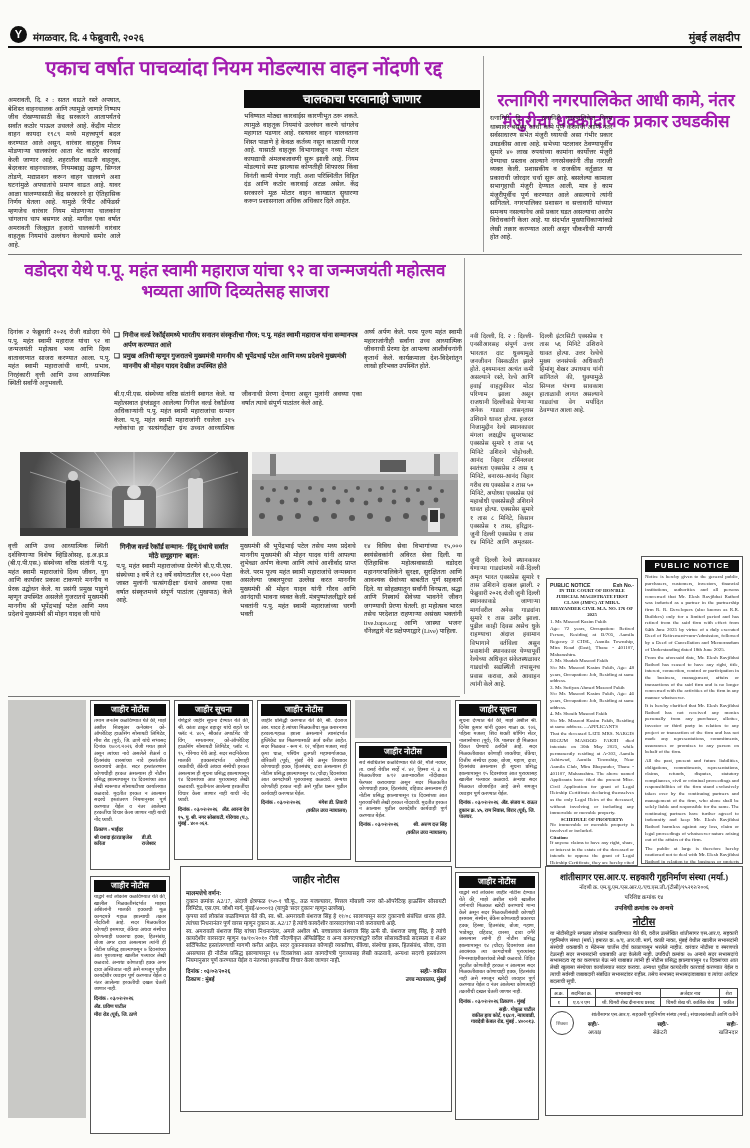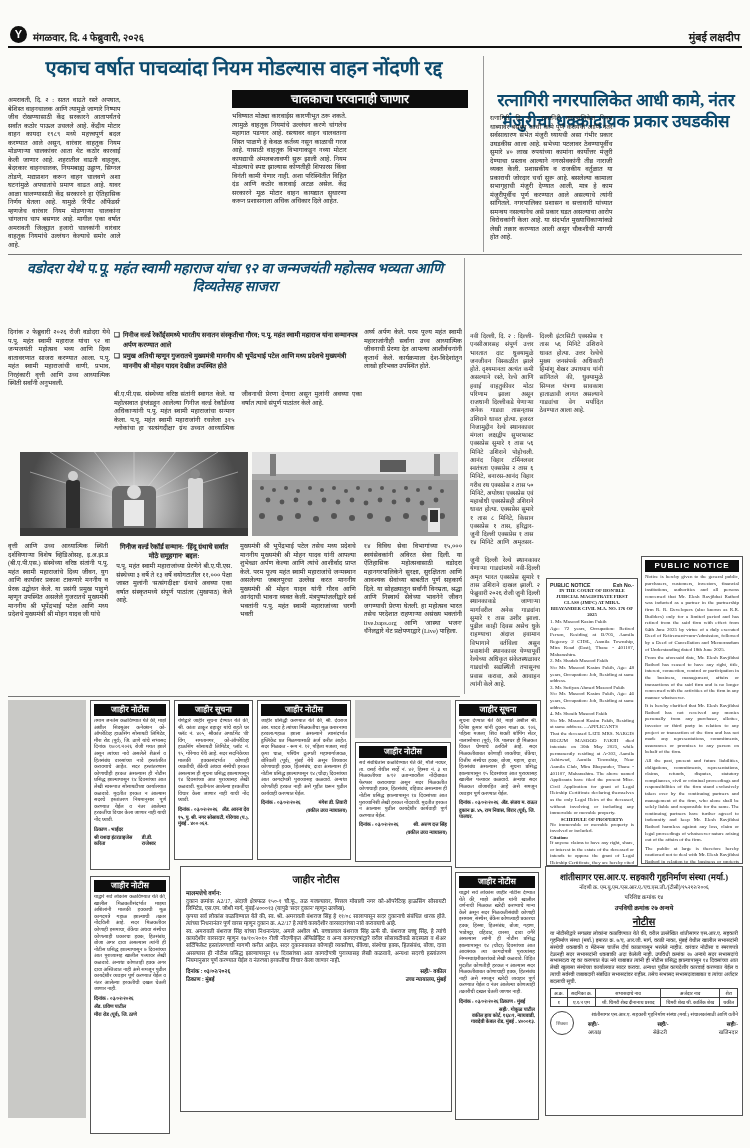--- a/index.html
+++ b/index.html
@@ -4,21 +4,21 @@
 <style>
   html,body{margin:0;padding:0;background:#e9e9e6;}
   #page{position:relative;width:750px;height:1148px;background:#fbfbf8;margin:0 auto;
         font-family:"Liberation Serif","DejaVu Serif",serif;color:#1a1a1a;overflow:hidden;}
   .abs{position:absolute;}
   .body{font-size:6.4px;line-height:1.33;text-align:justify;color:#222;overflow:hidden;column-fill:auto;}
   .c2{columns:2;column-gap:7px;}
   .c4{columns:4;column-gap:6px;}
   .bar{background:#0d0d0d;color:#fff;font-weight:bold;text-align:center;
        font-family:"Liberation Sans","DejaVu Sans",sans-serif;}
-  .hl{font-weight:bold;text-align:center;color:#0c4a6e;line-height:1.25;}
+  .hl{font-weight:bold;text-align:center;color:#a21caf;line-height:1.25;}
   .box{border:1px solid #555;background:#fff;box-sizing:border-box;padding:3px;}
   .tiny{font-size:5px;line-height:1.32;text-align:justify;color:#222;overflow:hidden;}
   .pre{white-space:pre-line;}
   .sigrow{display:flex;justify-content:space-between;font-size:5px;font-weight:bold;margin-top:2px;}
   .vrule{background:#999;width:1px;}
   .hrule{background:#777;height:1px;}
   .sealc{border:1px solid #444;border-radius:50%;display:flex;align-items:center;justify-content:center;
          font-size:4.6px;color:#444;}
   table.nt{border-collapse:collapse;width:100%;font-size:4.8px;}
   table.nt td,table.nt th{border:1px solid #444;padding:1px 2px;text-align:center;font-weight:normal;}
@@ -31,33 +31,33 @@
 <div id="page">
 
   <div class="abs" style="left:10px;top:26px;width:17px;height:17px;border-radius:50%;background:#111;color:#fff;
        font-family:'Liberation Sans',sans-serif;font-size:11px;font-weight:bold;text-align:center;line-height:17px;">Y</div>
   <div class="abs" style="left:33px;top:30px;font-size:10px;font-weight:bold;">मंगळवार, दि. 4 फेब्रुवारी, २०२६</div>
   <div class="abs" style="right:10px;top:29px;font-size:11px;font-weight:bold;">मुंबई लक्षदीप</div>
   <div class="abs hrule" style="left:8px;top:46px;width:734px;height:2px;background:#111;"></div>
 
   <div class="abs hl" style="left:8px;top:56px;width:472px;font-size:20px;white-space:nowrap;overflow:hidden;">एकाच वर्षात पाचव्यांदा नियम मोडल्यास वाहन नोंदणी रद्द</div>
   <div class="abs body c2" style="left:8px;top:96px;width:232px;height:156px;">अमरावती, दि. २ : सतत वाढते रस्ते अपघात, बेशिस्त वाहनचालक आणि त्यामुळे जाणारे निष्पाप जीव रोखण्यासाठी केंद्र सरकारने आतापर्यंतचे सर्वांत कठोर पाऊल उचलले आहे. केंद्रीय मोटार वाहन कायदा १९८९ मध्ये महत्त्वपूर्ण बदल करण्यात आले असून, वारंवार वाहतूक नियम मोडणाऱ्या चालकांवर आता थेट कठोर कारवाई केली जाणार आहे. शहरातील वाढती वाहतूक, बेदरकार वाहनचालक, नियमबाह्य उड्डाण, सिग्नल तोडणे, मद्यप्राशन करून वाहन चालवणे अशा घटनांमुळे अपघातांचे प्रमाण वाढत आहे. यावर आळा घालण्यासाठी केंद्र सरकारने हा ऐतिहासिक निर्णय घेतला आहे. यामुळे 'रिपीट ऑफेंडर्स' म्हणजेच वारंवार नियम मोडणाऱ्या चालकांना चांगलाच चाप बसणार आहे. मागील एका वर्षात अमरावती जिल्ह्यात हजारो चालकांनी वारंवार वाहतूक नियमांचे उल्लंघन केल्याचे समोर आले आहे.</div>
-  <div class="abs" style="left:232px;top:90px;width:236px;height:164px;">
+  <div class="abs" style="left:244px;top:90px;width:236px;height:164px;">
     <div class="bar" style="height:18px;line-height:18px;font-size:12px;">चालकाचा परवानाही जाणार</div>
     <div class="body c2" style="height:140px;margin-top:4px;">भविष्यात मोठ्या कारवाईस कारणीभूत ठरू शकते. त्यामुळे वाहतूक नियमांचे उल्लंघन करणे चांगलेच महागात पडणार आहे. रस्त्यावर वाहन चालवताना शिस्त पाळणे हे केवळ कर्तव्य नसून काळाची गरज आहे. यासाठी वाहतूक विभागाकडून नव्या मोटार कायद्याची अंमलबजावणी सुरू झाली आहे. नियम मोडल्याचे स्पष्ट झाल्यास कोणतीही शिफारस किंवा विनंती कामी येणार नाही. अशा परिस्थितीत विहित दंड आणि कठोर कारवाई अटळ असेल. केंद्र सरकारने मूळ मोटार वाहन कायद्यात सुधारणा करून प्रशासनाला अधिक अधिकार दिले आहेत.</div>
   </div>
 
   <div class="abs vrule" style="left:483px;top:56px;height:196px;"></div>
   <div class="abs hl" style="left:490px;top:54px;width:252px;font-size:17px;margin-top:36px;">रत्नागिरी नगरपालिकेत आधी कामे, नंतर मंजुरीचा धक्कादायक प्रकार उघडकीस</div>
   <div class="abs body c2" style="left:490px;top:114px;width:252px;height:138px;">रत्नागिरी, दि. २ : रत्नागिरी नगरपालिकेत नियम धाब्यावर बसवून आधी कामे पूर्ण करायची आणि नंतर सर्वसाधारण सभेत मंजुरी घ्यायची असा गंभीर प्रकार उघडकीस आला आहे. सभेच्या पटलावर ठेवण्यापूर्वीच सुमारे ४० लाख रुपयांच्या कामांना कार्योत्तर मंजुरी देण्याचा प्रस्ताव आल्याने नगरसेवकांनी तीव्र नाराजी व्यक्त केली. प्रशासकीय व राजकीय वर्तुळात या प्रकाराची जोरदार चर्चा सुरू आहे. बसलेल्या कामाला सभागृहाची मंजुरी देण्यात आली, मात्र हे काम मंजुरीपूर्वीच पूर्ण करण्यात आले असल्याचे त्यांनी सांगितले. नगरपालिका प्रशासन व सत्ताधारी यांच्यात समन्वय नसल्यानेच असे प्रकार घडत असल्याचा आरोप विरोधकांनी केला आहे. या संदर्भात मुख्याधिकाऱ्यांकडे लेखी तक्रार करण्यात आली असून चौकशीची मागणी होत आहे.</div>
 
   <div class="abs hrule" style="left:8px;top:254px;width:734px;"></div>
   <div class="abs vrule" style="left:464px;top:258px;height:436px;"></div>
 
-  <div class="abs hl" style="left:8px;top:260px;width:454px;font-size:14px;font-style:italic;">वडोदरा येथे प.पू. महंत स्वामी महाराज यांचा ९२ वा जन्मजयंती महोत्सव भव्यता आणि दिव्यतेसह साजरा</div>
+  <div class="abs hl" style="left:8px;top:260px;width:454px;font-size:17px;">वडोदरा येथे प.पू. महंत स्वामी महाराज यांचा ९२ वा जन्मजयंती महोत्सव भव्यता आणि दिव्यतेसह साजरा</div>
   <div class="abs body" style="left:8px;top:328px;width:102px;height:120px;">दिनांक २ फेब्रुवारी २०२६ रोजी वडोदरा येथे प.पू. महंत स्वामी महाराज यांचा ९२ वा जन्मजयंती महोत्सव भव्य आणि दिव्य वातावरणात साजरा करण्यात आला. प.पू. महंत स्वामी महाराजांची वाणी, प्रभाव, निरहंकारी वृत्ती आणि उच्च आध्यात्मिक स्थिती सर्वांनी अनुभवली.</div>
   <div class="abs" style="left:114px;top:330px;width:248px;height:56px;overflow:hidden;">
     <div style="display:flex;gap:3px;font-size:6.6px;font-weight:600;line-height:1.45;">
       <span>❑</span>
       <span>गिनीज वर्ल्ड रेकॉर्ड्समध्ये भारतीय सनातन संस्कृतीचा गौरव; प.पू. महंत स्वामी महाराज यांना सन्मानपत्र अर्पण करण्यात आले</span>
     </div>
     <div style="display:flex;gap:3px;font-size:6.6px;font-weight:600;line-height:1.45;margin-top:2px;">
       <span>❑</span>
       <span>प्रमुख अतिथी म्हणून गुजरातचे मुख्यमंत्री माननीय श्री भूपेंद्रभाई पटेल आणि मध्य प्रदेशचे मुख्यमंत्री माननीय श्री मोहन यादव देखील उपस्थित होते</span>
     </div>

